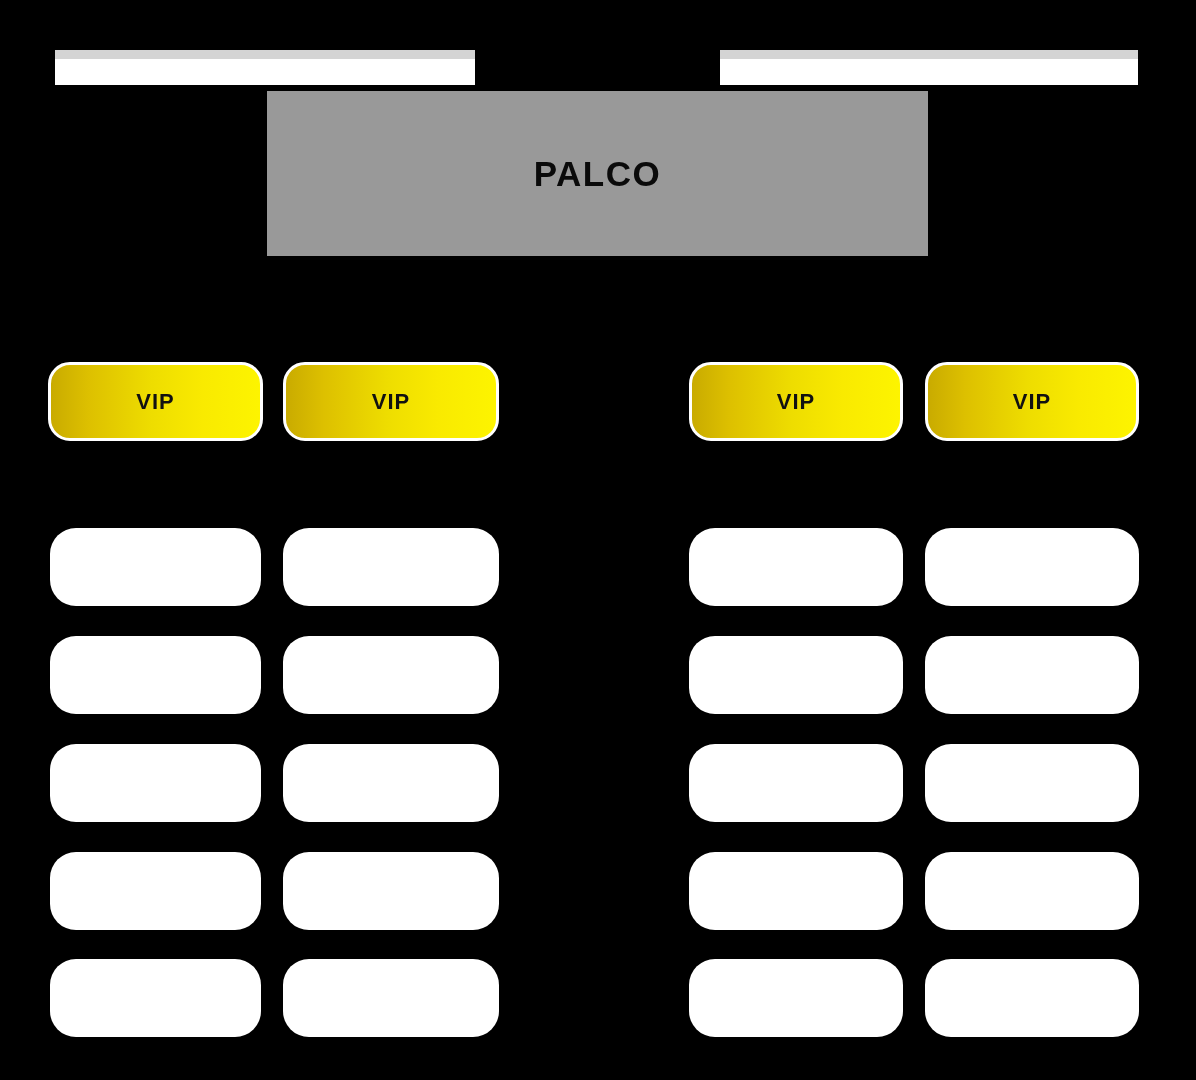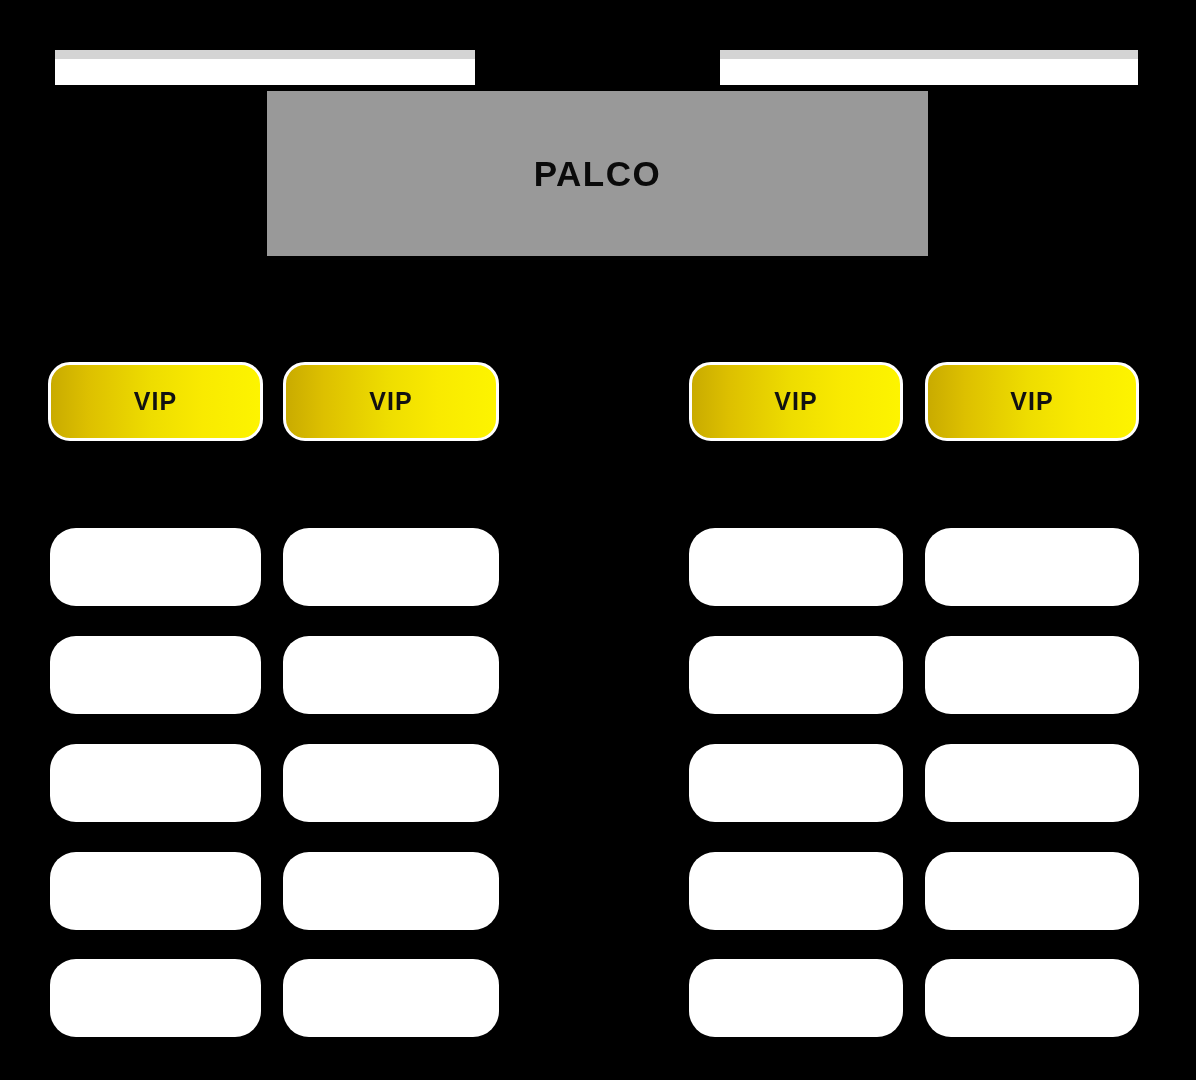--- a/index.html
+++ b/index.html
@@ -33,21 +33,21 @@
   .vip-seat{
     position:absolute;height:79px;
     border:3px solid #ffffff;
     border-radius:22px;
     box-sizing:border-box;
     background:linear-gradient(90deg,#c9ab00 0%,#ddc000 18%,#eedd00 48%,#f9ea00 72%,#fdf400 100%);
     display:flex;align-items:center;justify-content:center;
     cursor:pointer;
   }
   .vip-seat .vip-label{
-    color:#111111;font-size:25px;font-weight:bold;letter-spacing:1px;line-height:1;
+    color:#111111;font-size:22px;font-weight:bold;letter-spacing:1px;line-height:1;
   }
 
   
   .seat-block{
     position:absolute;background:#ffffff;border-radius:26px;cursor:pointer;
   }
 </style>
 </head>
 <body>
 

